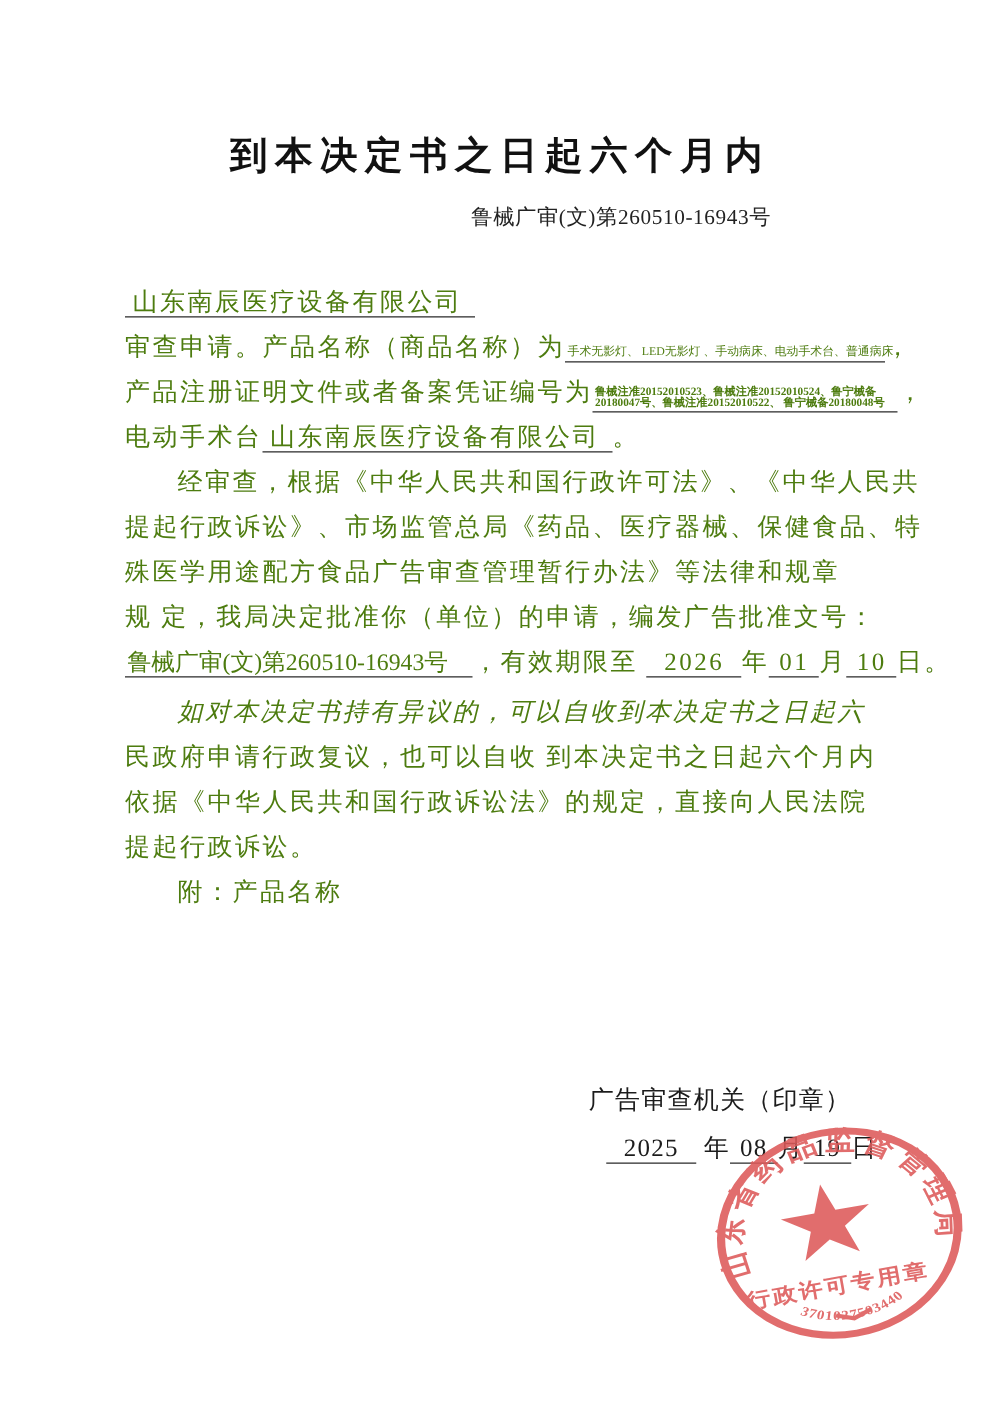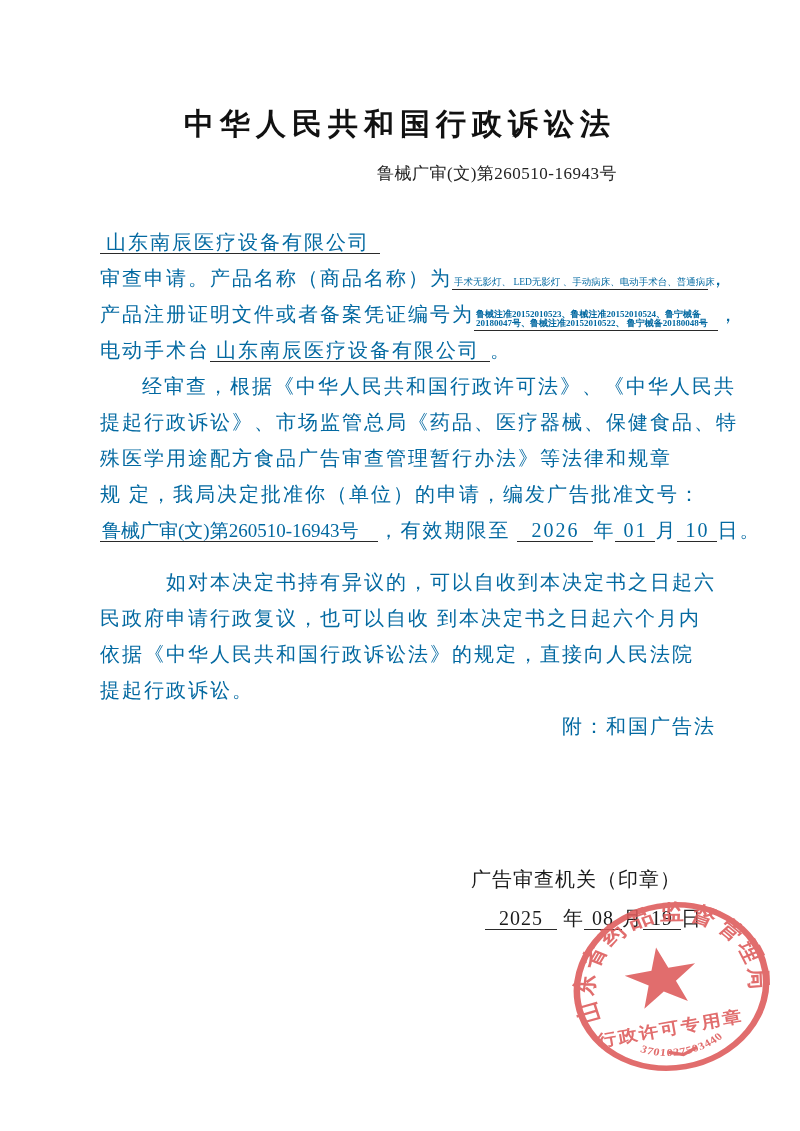--- a/index.html
+++ b/index.html
@@ -19,25 +19,25 @@
     color:#111;
     margin:0;
   }
   .doc-number{
     position:absolute;top:162px;left:377px;
     font-size:17px;letter-spacing:0.5px;color:#222;
   }
   .body-text{
     position:absolute;top:224px;left:100px;width:616px;
     font-size:20px;line-height:36px;letter-spacing:2px;
-    color:#0369a1;
+    color:#4d7c0f;
   }
   .line{height:36px;white-space:nowrap;}
-  .ind{text-indent:42px;text-align:right;}
-  .gap-top{margin-top:16px;}
+  .ind{text-indent:42px;}
+  .gap-top{margin-top:4px;font-style:italic;}
   .fill{
     border-bottom:1px solid #2a2a2a;
     padding:0 6px;
   }
   .fill-year{padding:0 14px;}
   .fill-md{padding:0 8px;}
   .fill-wide{padding-right:20px;}
   .fill-name{padding:0 10px 0 6px;}
   .fill-docnum{font-size:19px;letter-spacing:0;padding:0 20px 0 2px;}
   .fill-small{
@@ -74,21 +74,21 @@
     opacity:0.88;
     pointer-events:none;
   }
   .seal svg{display:block;width:207px;height:177px;}
 </style>
 </head>
 <body>
 
 <div class="page">
 
-  <h1 class="title">中华人民共和国行政诉讼法</h1>
+  <h1 class="title">到本决定书之日起六个月内</h1>
 
   <div class="doc-number">鲁械广审(文)第260510-16943号</div>
 
   <div class="body-text">
 
     <div class="line"><span class="fill fill-name">山东南辰医疗设备有限公司</span></div>
 
 
     <div class="line"><span>审查申请。产品名称（商品名称）为</span><span class="fill-small">手术无影灯、 LED无影灯 、手动病床、电动手术台、普通病床</span><span>，</span></div>
 
@@ -101,21 +101,21 @@
     <div class="line">殊医学用途配方食品广告审查管理暂行办法》等法律和规章</div>
     <div class="line">规 定，我局决定批准你（单位）的申请，编发广告批准文号：</div>
 
     <div class="line"><span class="fill fill-docnum fill-wide">鲁械广审(文)第260510-16943号</span><span>，有效期限至</span> <span class="fill fill-year">2026</span><span>年</span><span class="fill fill-md">01</span><span>月</span><span class="fill fill-md">10</span><span>日。</span></div>
 
     <div class="line ind gap-top">如对本决定书持有异议的，可以自收到本决定书之日起六</div>
     <div class="line">民政府申请行政复议，也可以自收 到本决定书之日起六个月内</div>
     <div class="line">依据《中华人民共和国行政诉讼法》的规定，直接向人民法院</div>
     <div class="line">提起行政诉讼。</div>
 
-    <div class="line ind">附：和国广告法</div>
+    <div class="line ind">附：产品名称</div>
 
   </div>
 
   <div class="signature">
     <div>广告审查机关（印章）</div>
     <div class="sig-date"><span class="fill fill-year">2025</span> <span>年</span><span class="fill fill-md">08</span><span>月</span><span class="fill fill-md">19</span><span>日</span></div>
   </div>
 
   <div class="seal">
     <svg viewBox="0 0 220 220" preserveAspectRatio="none" xmlns="http://www.w3.org/2000/svg">

